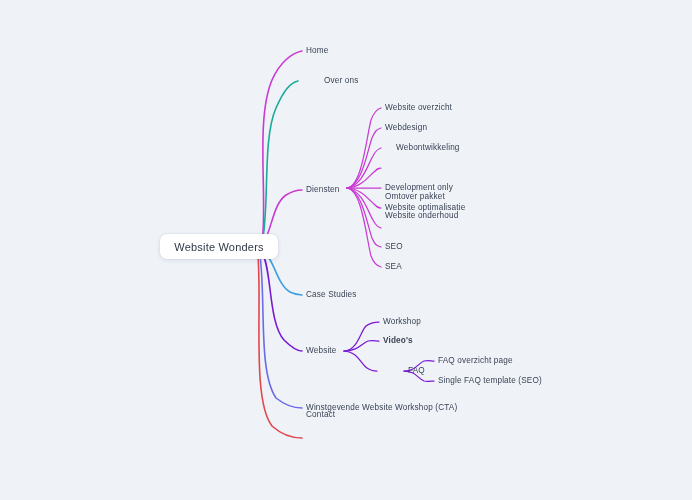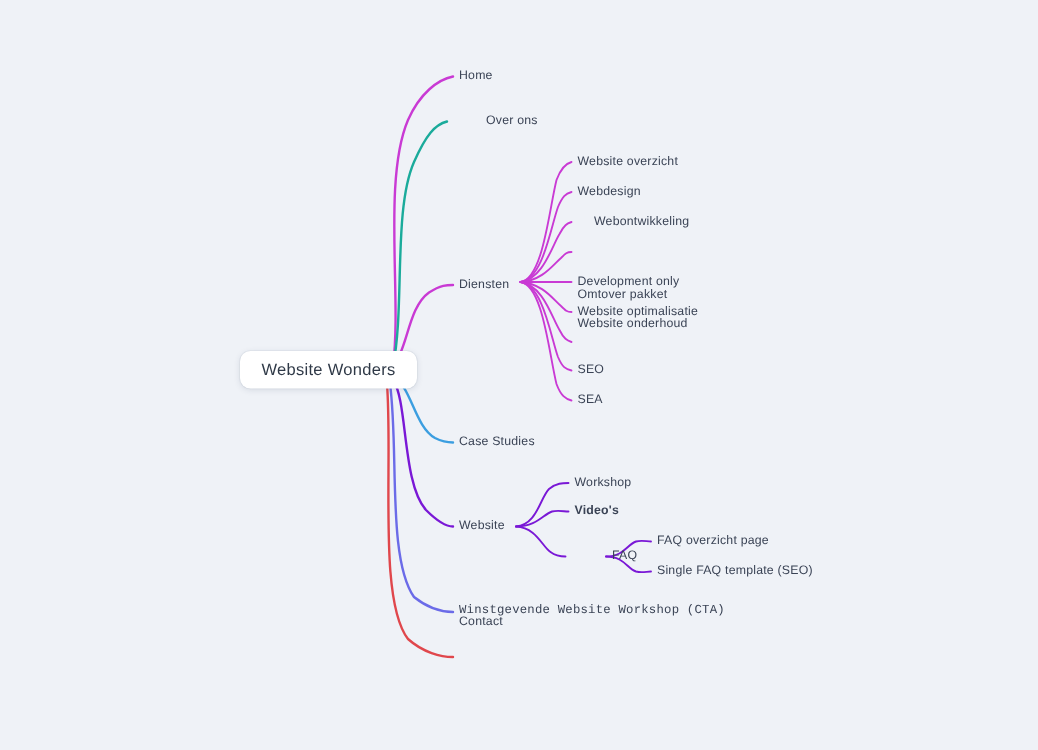--- a/index.html
+++ b/index.html
@@ -98,19 +98,19 @@
       <div class="node-label" style="left: 385px; top: 188px;">Development only</div>
       <div class="node-label" style="left: 385px; top: 208px;">Website optimalisatie</div>
       <div class="node-label" style="left: 385px; top: 216px;">Website onderhoud</div>
       <div class="node-label" style="left: 385px; top: 247px;">SEO</div>
       <div class="node-label" style="left: 385px; top: 267px;">SEA</div>
       <div class="node-label" style="left: 306px; top: 295px;">Case Studies</div>
       <div class="node-label" style="left: 306px; top: 351px;">Website</div>
       <div class="node-label" style="left: 383px; top: 322px;">Workshop</div>
       <div class="node-label" style="left: 383px; top: 341px; font-weight: bold;">Video's</div>
       <div class="node-label" style="left: 380px; top: 371px; margin-left: 28px;">FAQ</div>
-      <div class="node-label" style="left: 306px; top: 408px; font-family: Liberation Mono, monospace;">Winstgevende Website Workshop (CTA)</div>
+      <div class="node-label" style="left: 306px; top: 408px;">Winstgevende Website Workshop (CTA)</div>
       <div class="node-label" style="left: 306px; top: 415px;">Contact</div>
       <div class="node-label" style="left: 438px; top: 361px;">FAQ overzicht page</div>
       <div class="node-label" style="left: 438px; top: 381px;">Single FAQ template (SEO)</div>
     </div>
 
 </div>
 
 </body></html>

